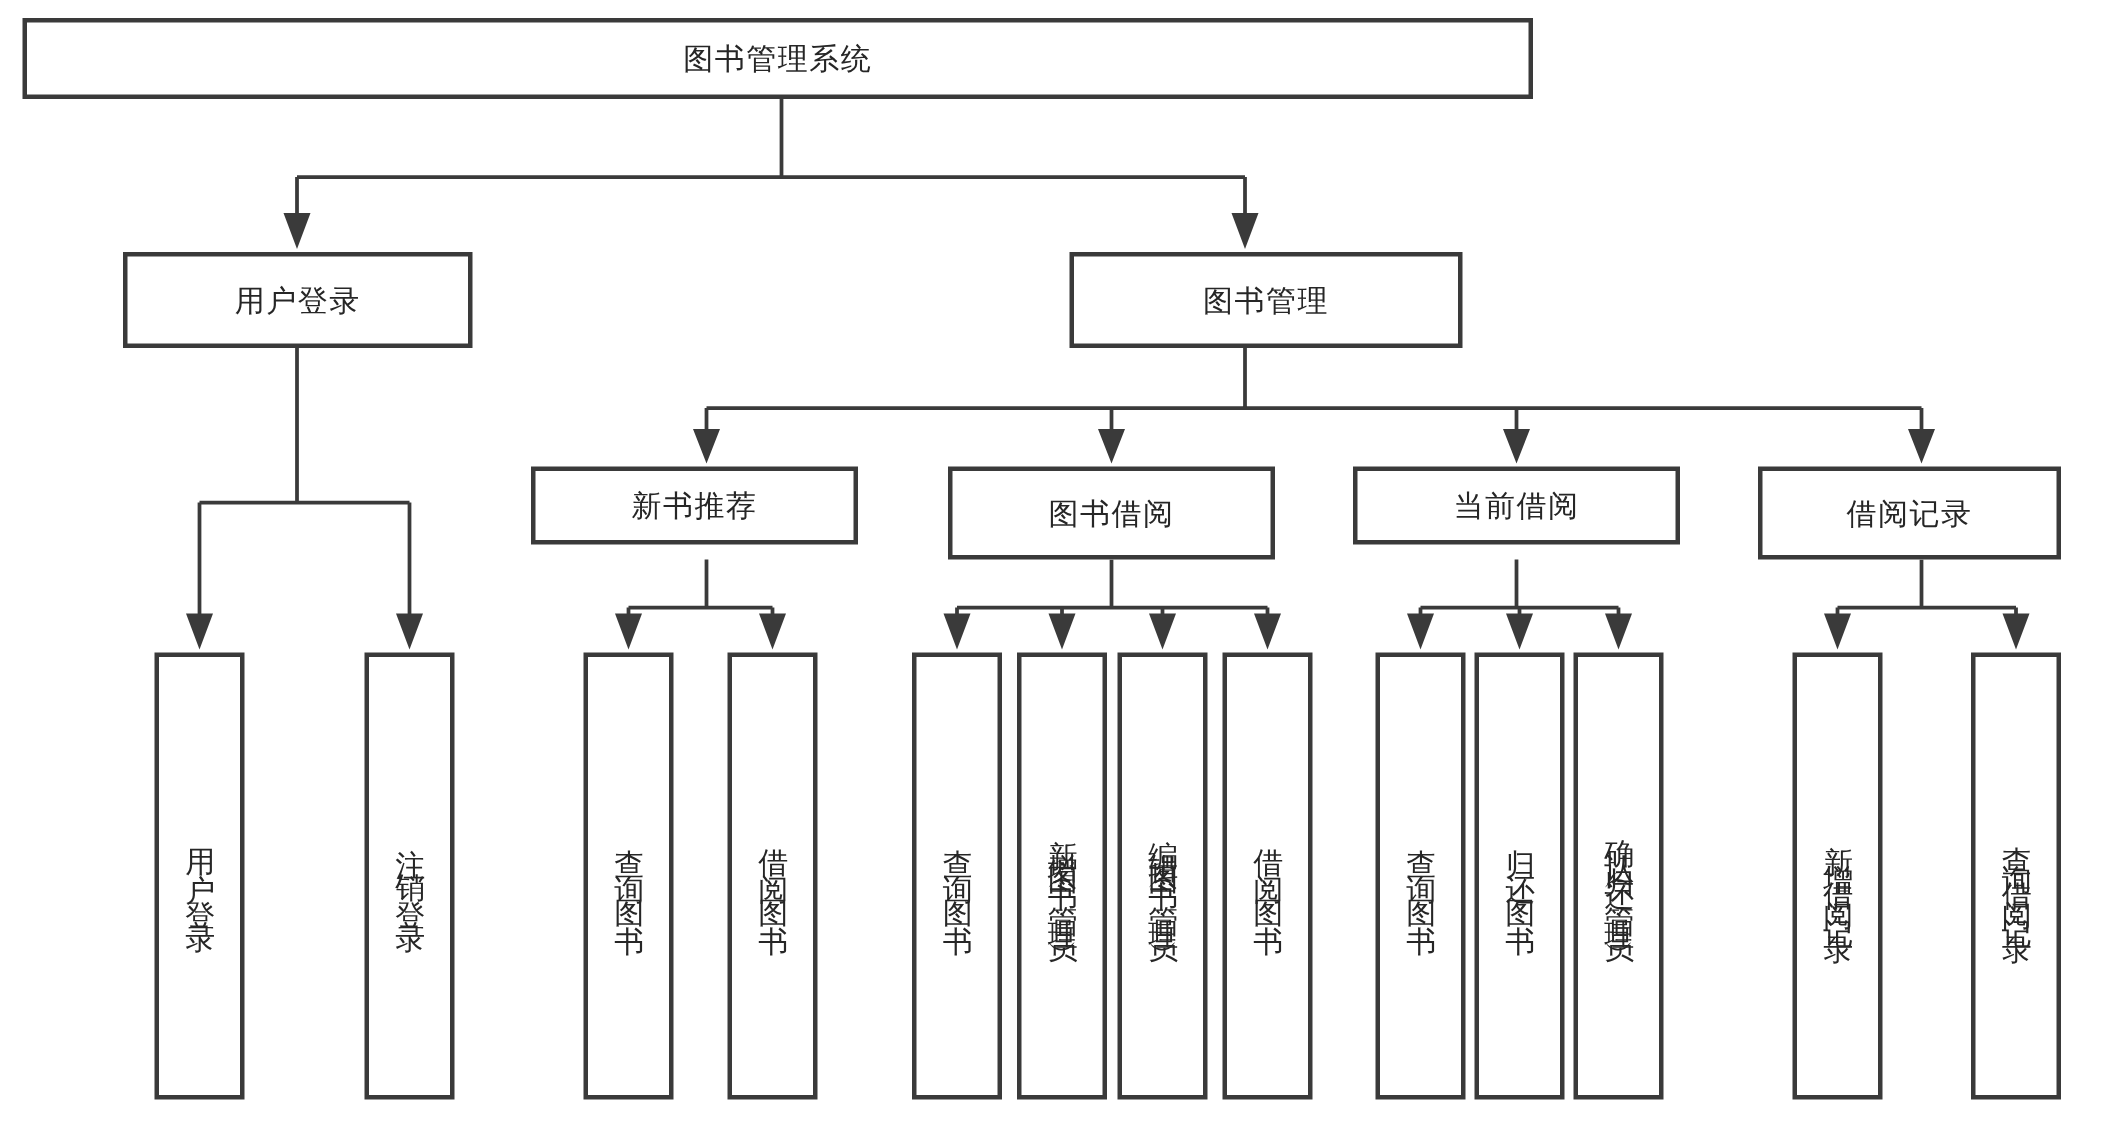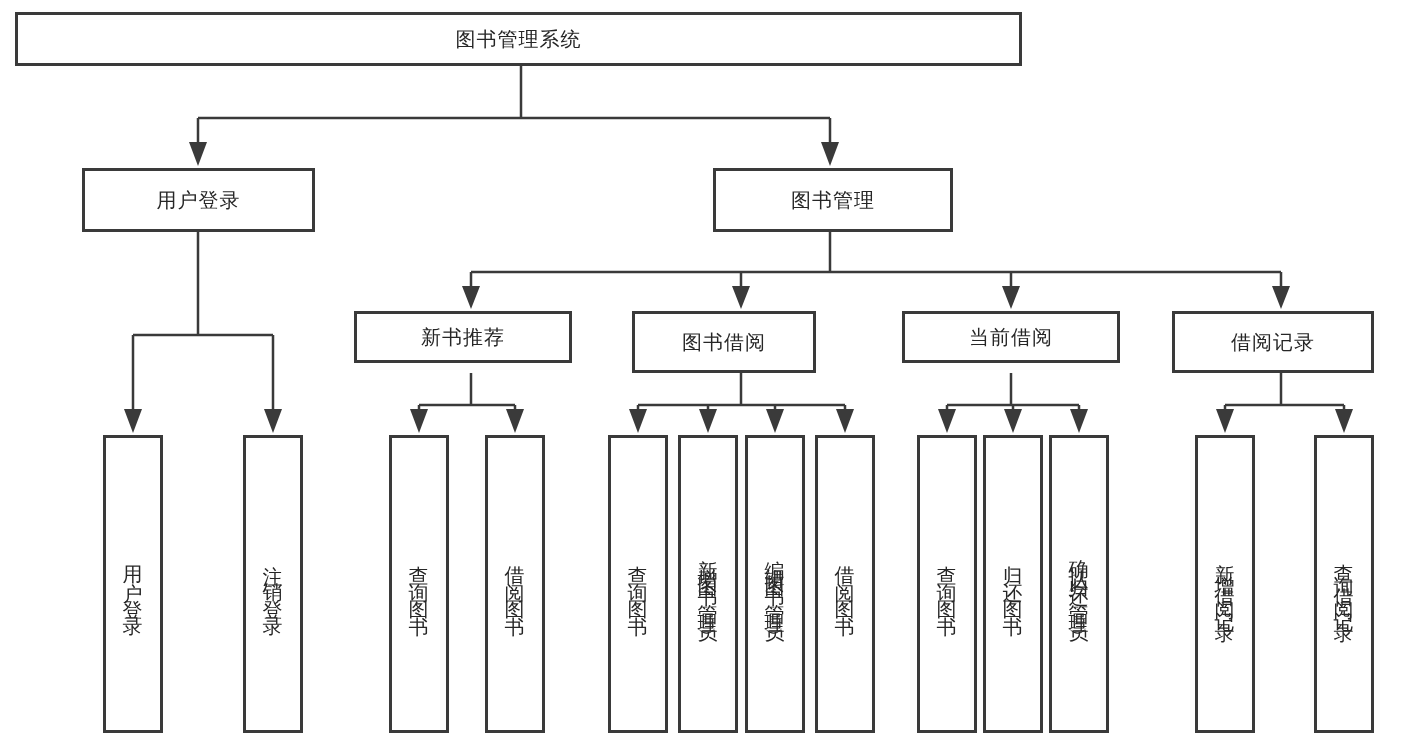--- a/index.html
+++ b/index.html
@@ -113,28 +113,28 @@
       M1335 409 L1353 409 L1344 433 Z"></path>
   </svg>
 
   <div class="node h" style="left:15px;top:12px;width:1007px;height:54px">
     <span>图书管理系统</span>
   </div>
 
   <div class="node h" style="left:82px;top:168px;width:233px;height:64px">
     <span>用户登录</span>
   </div>
-  <div class="node h" style="left:713px;top:168px;width:240px;height:64px">
+  <div class="node h" style="left:713px;top:168px;width:262px;height:64px">
     <span>图书管理</span>
   </div>
 
   <div class="node h" style="left:354px;top:311px;width:218px;height:52px">
     <span>新书推荐</span>
   </div>
-  <div class="node h" style="left:632px;top:311px;width:184px;height:62px">
+  <div class="node h" style="left:632px;top:311px;width:218px;height:62px">
     <span>图书借阅</span>
   </div>
   <div class="node h" style="left:902px;top:311px;width:218px;height:52px">
     <span>当前借阅</span>
   </div>
   <div class="node h" style="left:1172px;top:311px;width:202px;height:62px">
     <span>借阅记录</span>
   </div>
 
   <div class="node v sp-l" style="left:103px;top:435px;width:60px;height:298px">

